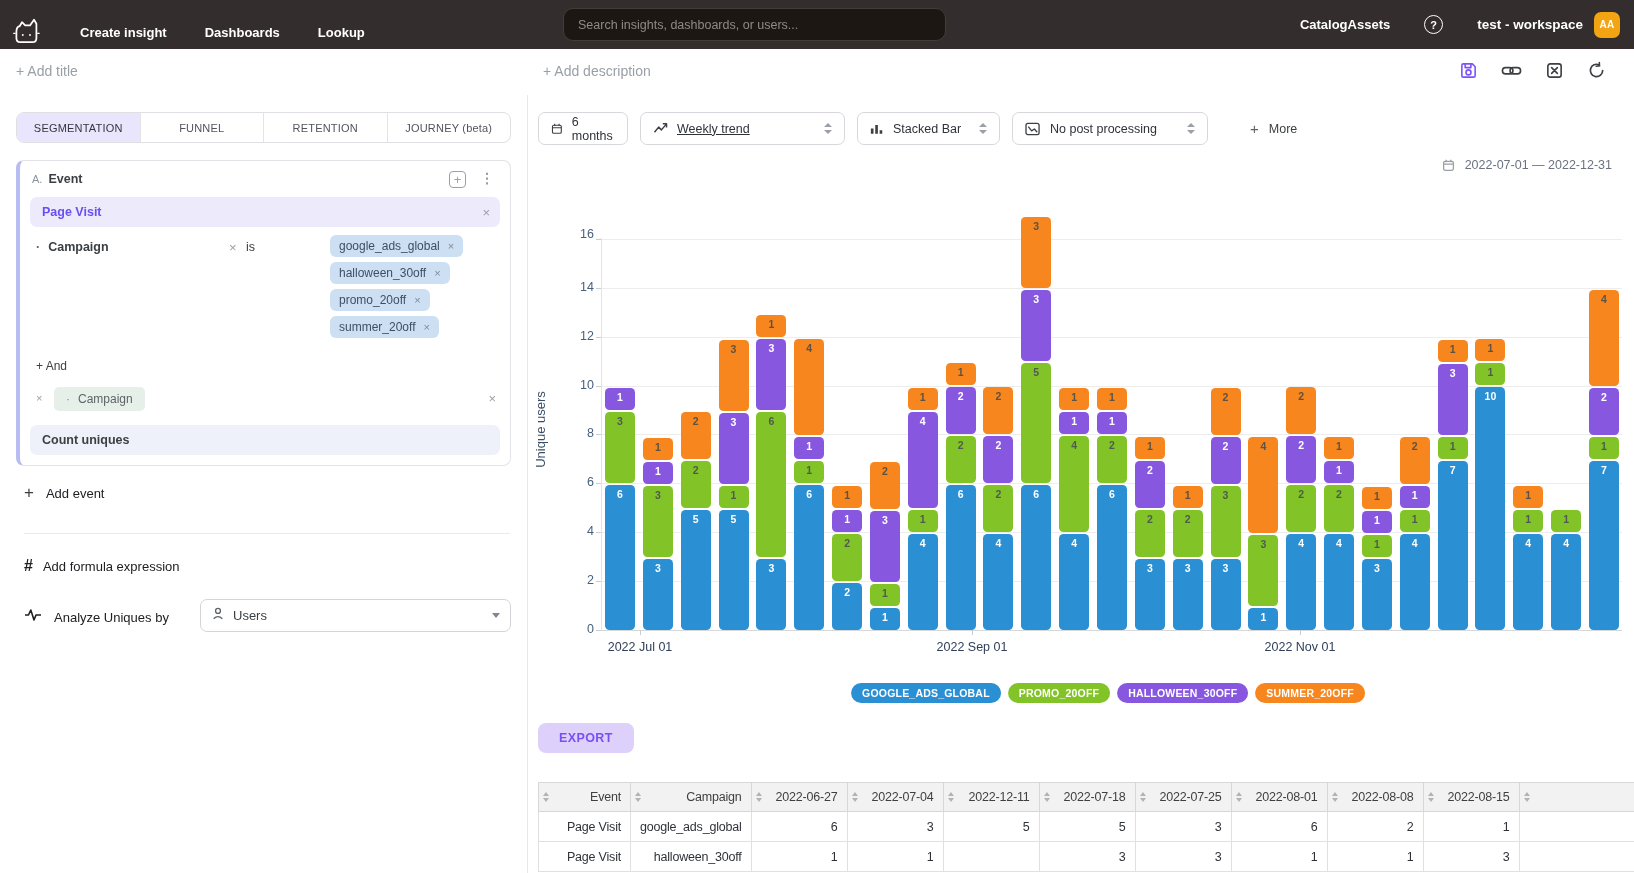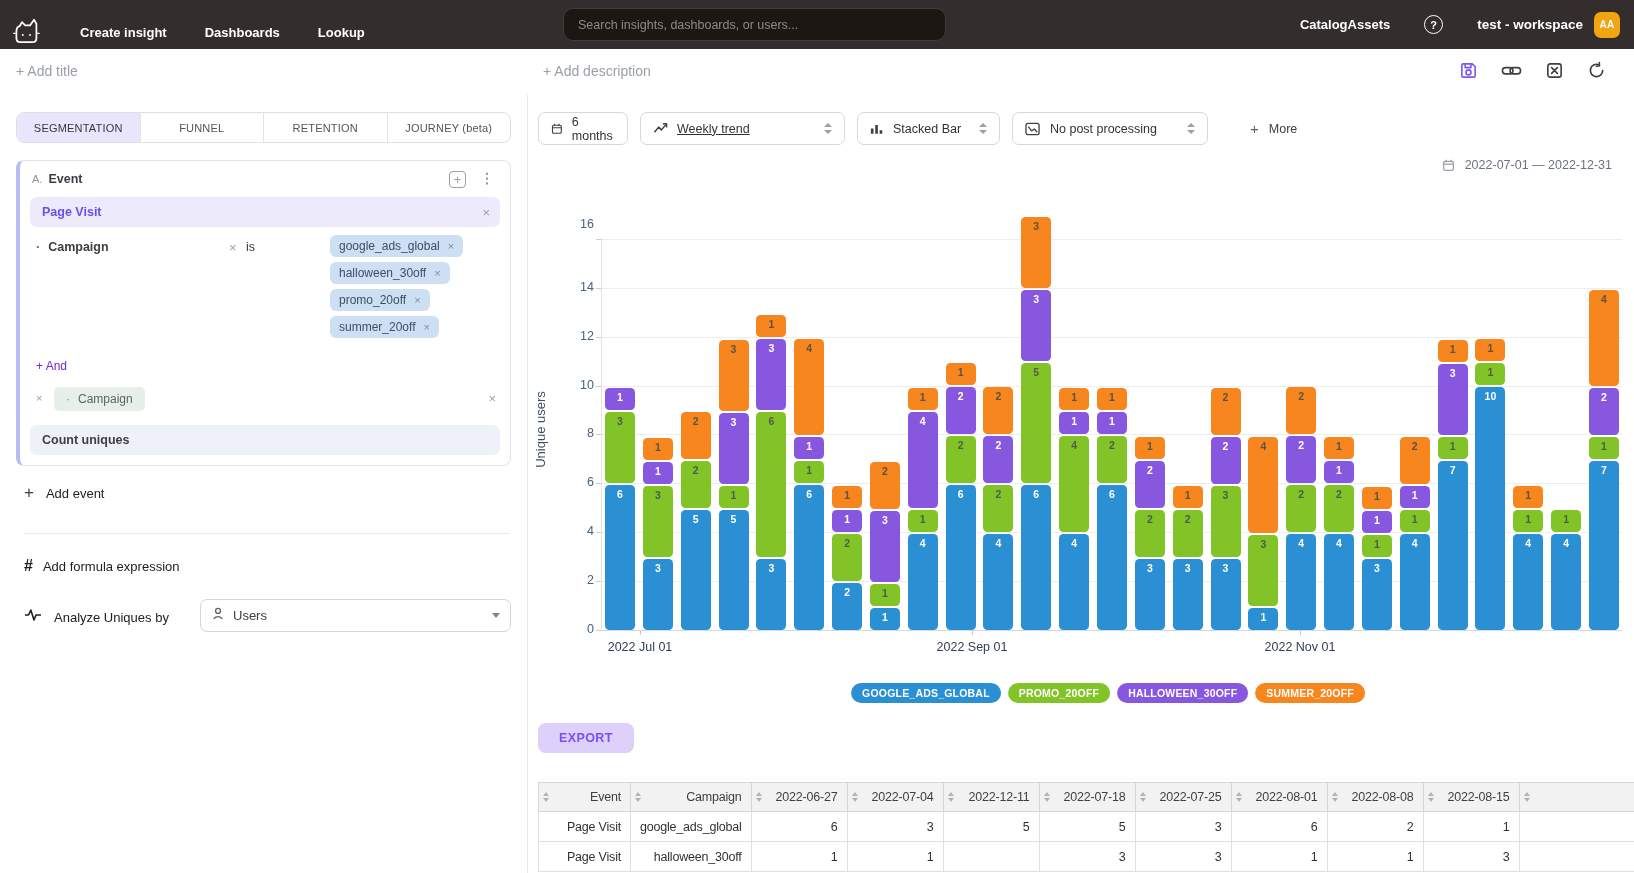--- a/index.html
+++ b/index.html
@@ -50,21 +50,21 @@
   .x{color:#9aa0a6;font-size:13px;cursor:pointer;}
   .filter{position:relative;margin:8px 10px 0 10px;min-height:118px;}
   .f-prop{position:absolute;left:6px;top:5px;font-size:12.5px;color:#3c4043;font-weight:700;}
   .f-prop .bullet{color:#5f6368;font-weight:700;margin-right:8px;}
   .f-x{position:absolute;left:199px;top:5px;}
   .f-op{position:absolute;left:216px;top:5px;font-size:12.5px;color:#3c4043;}
   .f-tags{position:absolute;left:300px;top:0;display:flex;flex-direction:column;gap:5px;align-items:flex-start;}
   .tag{background:#cddff2;border-radius:6px;padding:4px 9px;font-size:12px;color:#3e4f63;display:flex;gap:8px;
     align-items:center;cursor:pointer;}
   .tag .x{font-size:11px;color:#7d8c9e;}
-  .and{margin:6px 0 0 16px;font-size:12px;color:#6d28d9;cursor:pointer;}
+  .and{margin:6px 0 0 16px;font-size:12px;color:#404040;cursor:pointer;}
   .pending{position:relative;margin:14px 10px 0 10px;height:26px;}
   .pending .px{position:absolute;left:6px;top:5px;font-size:11px;}
   .pill-green{position:absolute;left:24px;top:0;background:#e6f0e9;border-radius:5px;padding:5px 12px;font-size:12px;
     color:#5f6368;cursor:pointer;}
   .pill-green .bullet{margin-right:8px;color:#80868b;}
   .pending .rx{position:absolute;right:4px;top:4px;}
   .agg-row{margin:12px 10px 0 10px;height:30px;background:#eef1fa;border-radius:7px;display:flex;align-items:center;
     padding:0 12px;font-size:12.5px;font-weight:700;color:#3c4043;cursor:pointer;}
   .side-act{position:absolute;left:24px;display:flex;align-items:center;gap:12px;cursor:pointer;}
   .side-act .pl{font-size:17px;color:#3c4043;font-weight:400;}
@@ -358,21 +358,21 @@
         <div class="gl" style="top: 195.5px;"></div>
         <div class="ylab" style="top: 187.5px; left: 4px;">10</div>
         <div class="ytick" style="top: 195.5px; left: 68px;"></div>
         <div class="gl" style="top: 146.6px;"></div>
         <div class="ylab" style="top: 138.6px; left: 4px;">12</div>
         <div class="ytick" style="top: 146.6px; left: 68px;"></div>
         <div class="gl" style="top: 97.7px;"></div>
         <div class="ylab" style="top: 89.7px; left: 4px;">14</div>
         <div class="ytick" style="top: 97.7px; left: 68px;"></div>
         <div class="gl" style="top: 48.8px;"></div>
-        <div class="ylab" style="top: 27px; left: 4px;">16</div>
+        <div class="ylab" style="top: 37px; left: 4px;">16</div>
         <div class="ytick" style="top: 48.8px; left: 68px;"></div>
         <div class="yaxis"></div>
         <div class="bars">
           <div class="bar">
             <div class="seg" style="height: 145px; background: rgb(43, 143, 211); color: rgb(255, 255, 255);">6</div>
             <div class="seg" style="height: 71px; background: rgb(130, 195, 39); color: rgb(79, 91, 80);">3</div>
             <div class="seg" style="height: 22px; background: rgb(136, 87, 224); color: rgb(255, 255, 255);">1</div>
           </div>
           <div class="bar">
             <div class="seg" style="height: 71px; background: rgb(43, 143, 211); color: rgb(255, 255, 255);">3</div>

